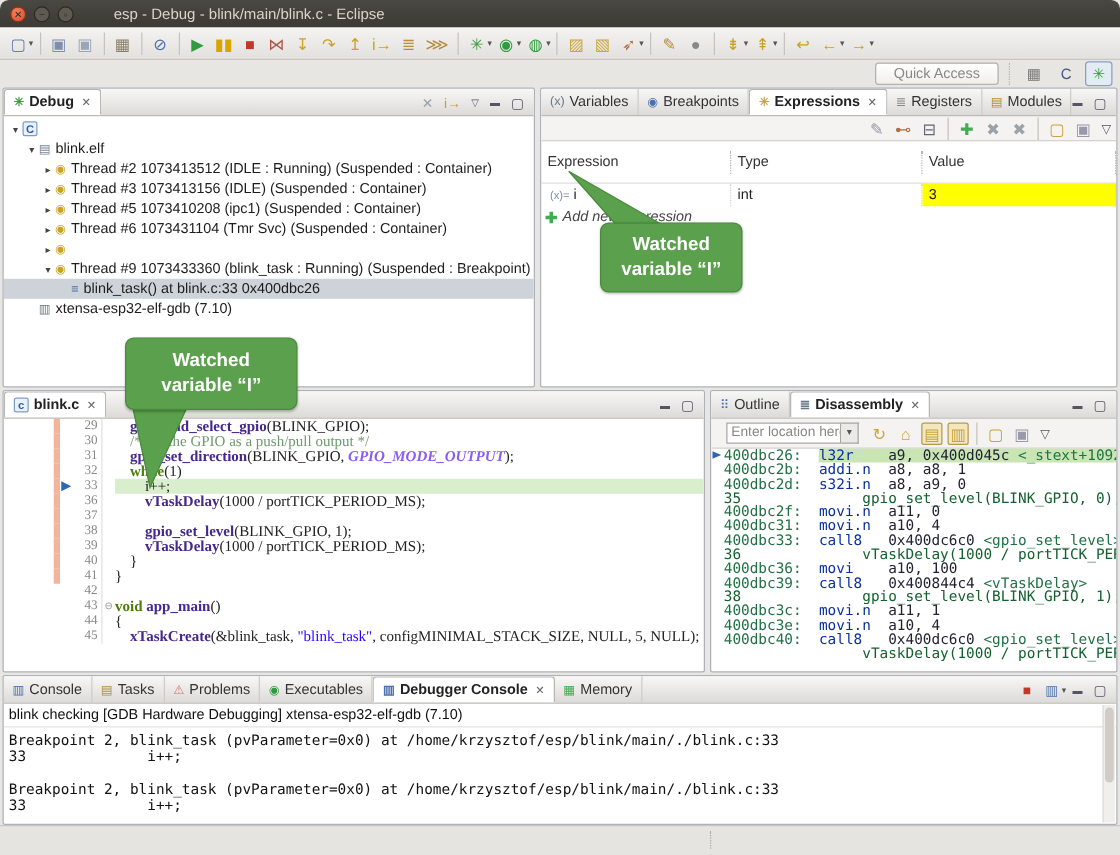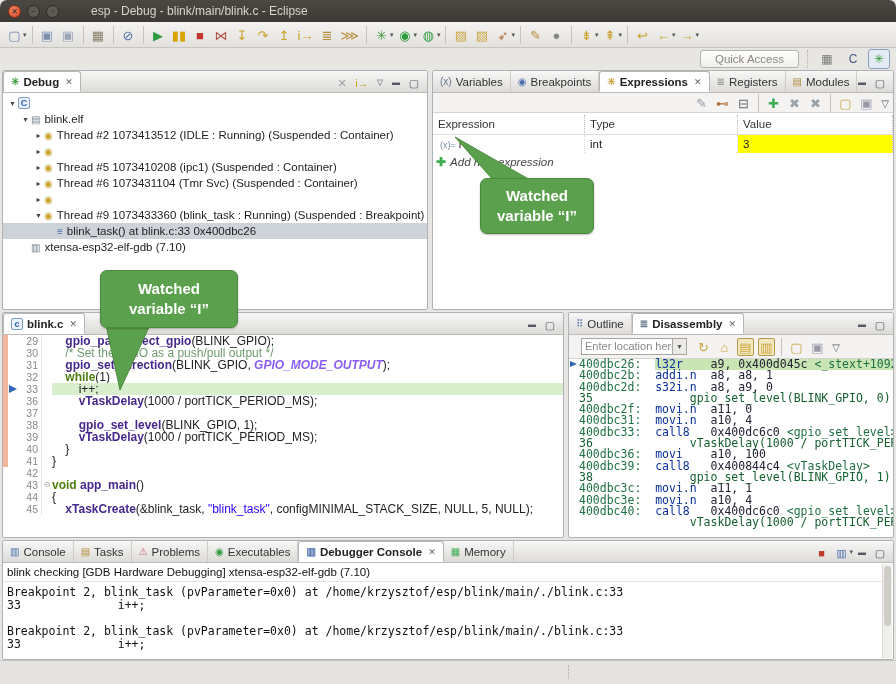--- a/index.html
+++ b/index.html
@@ -59,33 +59,33 @@
   .trow{height:16px;display:flex;align-items:center;white-space:nowrap;}
   .trow.selected{background:#cdd3d8;}
   .texp{width:11px;font-size:8px;color:#444;text-align:center;flex:none;}
   .tico{margin-right:4px;font-size:10px;flex:none;}
   .tico.cbox{display:inline-block;width:12px;height:12px;background:#eaf1fb;border:1px solid #7d9cc9;
     color:#2a5db0;font:bold 9px/11px "Liberation Sans",sans-serif;text-align:center;border-radius:2px;}
 
   
   .exprtools{height:20px;display:flex;justify-content:flex-end;align-items:center;
     background:#f4f3f1;border-bottom:1px solid #d6d4d0;}
-  .colhead{display:flex;height:22px;border-bottom:1px solid #e0dedb;font-size:11.5px;color:#333;
+  .colhead{display:flex;height:34px;border-bottom:1px solid #e0dedb;font-size:11.5px;color:#333;
     align-items:center;}
   .colhead span{padding-left:5px;border-right:1px dotted #b9b7b3;height:18px;line-height:18px;}
   .exprrow{display:flex;height:18px;font-size:11.5px;color:#222;align-items:center;}
   .cell{height:18px;line-height:18px;padding-left:5px;border-right:1px dotted #d8d6d2;
     white-space:nowrap;overflow:hidden;}
   .vhl{background:var(--value-highlight,#ffff00);}
   .xicon{color:#7a8aa0;font-size:9px;margin:0 3px 0 2px;}
   .addplus{color:#3fae53;font-weight:bold;margin:0 4px 0 3px;font-size:12px;}
   .additalic{font-style:italic;color:#444;}
 
   
-  .edbody{position:relative;font-family:Liberation Sans, sans-serif;font-size:12px;}
+  .edbody{position:relative;font-family:Liberation Serif, serif;font-size:12px;padding-left:40px;}
   .eline{display:flex;height:12px;line-height:12px;white-space:pre;}
   .ediff{width:5px;flex:none;}
   .ediff.on{background:#f2b49c;}
   .ebp{width:11px;flex:none;position:relative;}
   .ebparrow{position:absolute;left:1px;top:2px;width:0;height:0;
     border-left:8px solid #2f65b5;border-top:4px solid transparent;border-bottom:4px solid transparent;}
   .elnum{width:22px;flex:none;text-align:right;color:#888;font-size:10.5px;padding-right:3px;}
   .efold{width:11px;flex:none;color:#999;font-size:8px;text-align:center;border-left:1px solid #e4e2df;}
   .ecode{flex:1;color:#222;}
   .eline.cur .ecode{background:var(--current-line,#d9eecd);}
@@ -234,20 +234,21 @@
           <span>blink.elf</span>
         </div>
         <div class="trow" style="padding-left: 30px;">
           <span class="texp">▸</span>
           <span class="tico" style="color: rgb(201, 162, 39);">◉</span>
           <span>Thread #2 1073413512 (IDLE : Running) (Suspended : Container)</span>
         </div>
         <div class="trow" style="padding-left: 30px;">
           <span class="texp">▸</span>
           <span class="tico" style="color: rgb(201, 162, 39);">◉</span>
+          <span>Thread #3 1073413156 (IDLE) (Suspended : Container)</span>
         </div>
         <div class="trow" style="padding-left: 30px;">
           <span class="texp">▸</span>
           <span class="tico" style="color: rgb(201, 162, 39);">◉</span>
           <span>Thread #5 1073410208 (ipc1) (Suspended : Container)</span>
         </div>
         <div class="trow" style="padding-left: 30px;">
           <span class="texp">▸</span>
           <span class="tico" style="color: rgb(201, 162, 39);">◉</span>
           <span>Thread #6 1073431104 (Tmr Svc) (Suspended : Container)</span>

